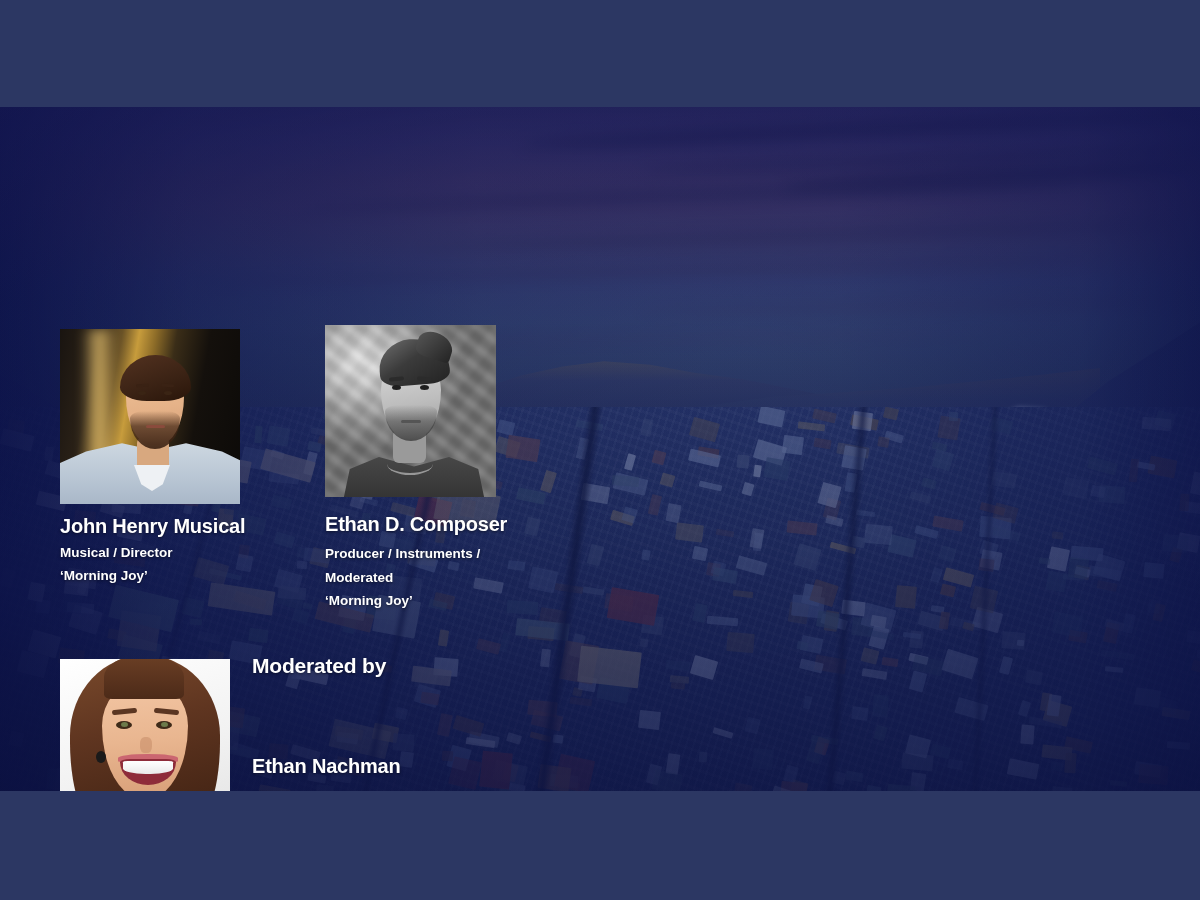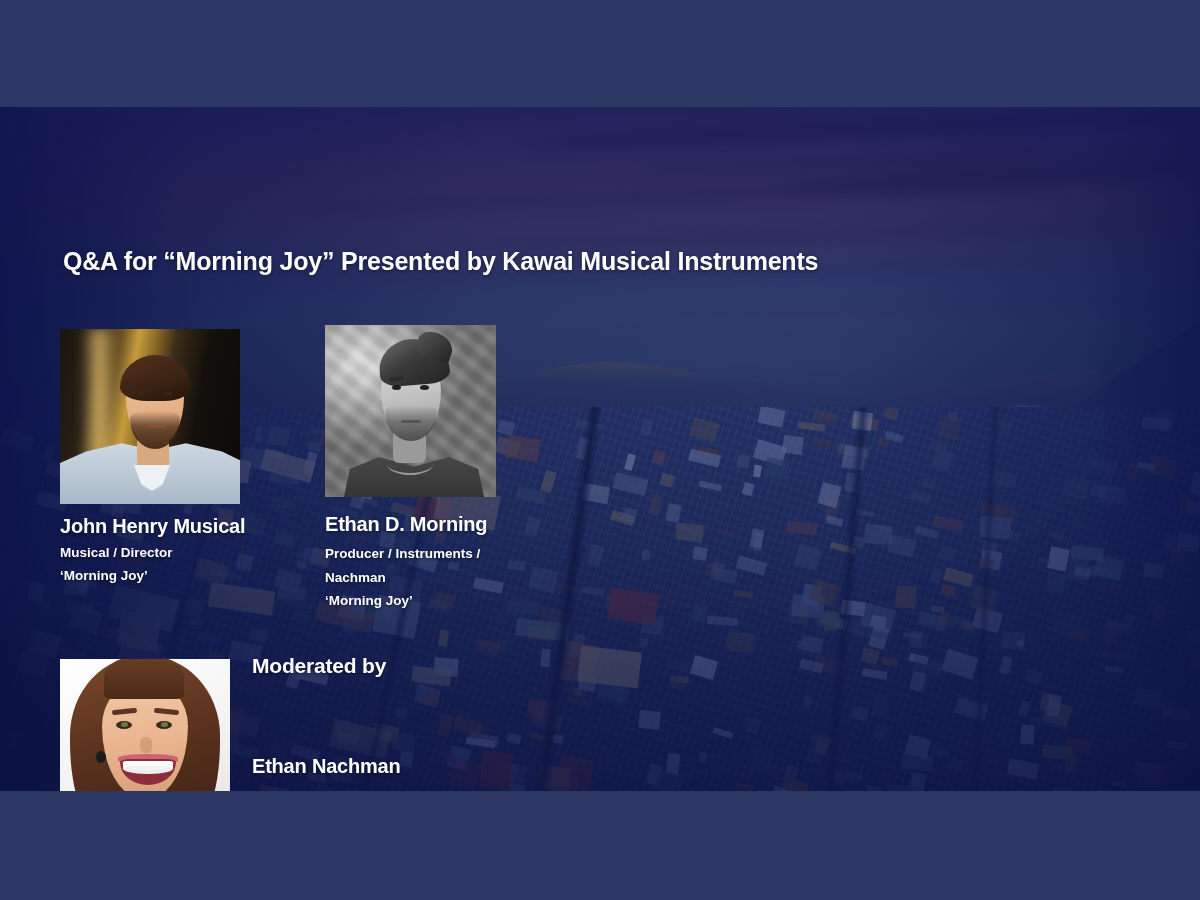--- a/index.html
+++ b/index.html
@@ -776,21 +776,20 @@
         <div class="street st-d"></div>
         <div class="street st-e"></div>
       </div>
 
       <div class="grade"></div>
       <div class="grade2"></div>
     </div>
 
     <div class="fg">
 
-      <div class="title">Q&amp;A for “Morning Joy” Presented by Kawai Musical Instruments</div>
 
       <div class="photo" id="photo-hinkel">
         <div class="p1-bg"></div>
         <div class="p1-glow"></div>
         <div class="p1-shirt"></div>
         <div class="p1-neck"></div>
         <div class="p1-tee"></div>
         <div class="p1-face"></div>
         <div class="p1-beard"></div>
         <div class="p1-hair"></div>
@@ -834,23 +833,23 @@
         <div class="p3-lip"></div>
         <div class="p3-smile">
           <div class="p3-teeth"></div>
         </div>
       </div>
 
       <div class="name" id="n-hinkel">John Henry Musical</div>
       <div class="role" id="r-hinkel-1">Musical / Director</div>
       <div class="role" id="r-hinkel-2">‘Morning Joy’</div>
 
-      <div class="name" id="n-pakchar">Ethan D. Morning</div>
+      <div class="name" id="n-pakchar">Ethan D. Composer</div>
       <div class="role" id="r-pakchar-1">Producer / Instruments /</div>
-      <div class="role" id="r-pakchar-2">Nachman</div>
+      <div class="role" id="r-pakchar-2">Moderated</div>
       <div class="role" id="r-pakchar-3">‘Morning Joy’</div>
 
       <div class="modhead" id="moderated">Moderated by</div>
       <div class="name" id="n-nachman">Ethan Nachman</div>
       <div class="role" id="r-nachman-1">Director</div>
 
     </div>
   </div>
 
   <div class="band top"></div>

